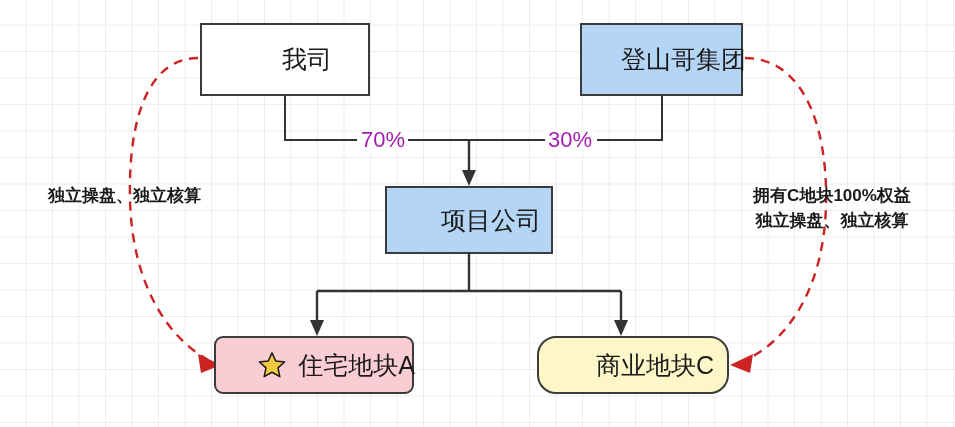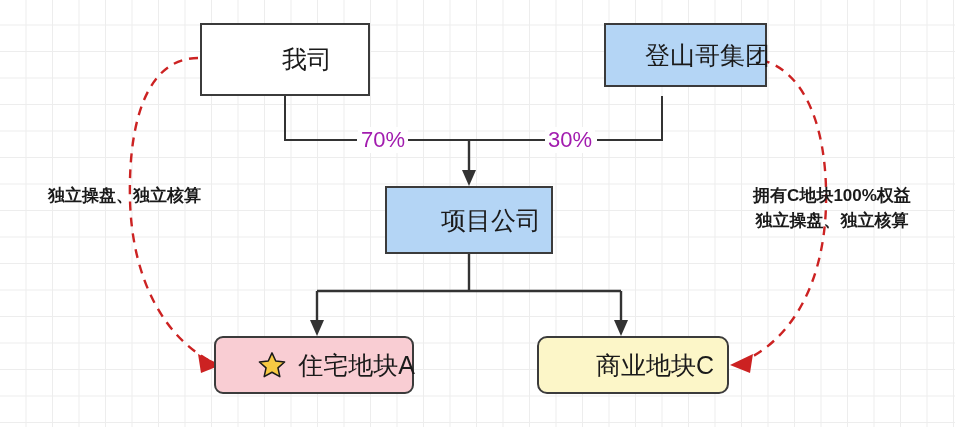--- a/index.html
+++ b/index.html
@@ -47,25 +47,24 @@
     width: 170px;
     height: 73px;
     background: #ffffff;
     border: 2px solid #3b3b3b;
     font-size: 25px;
   }
   .node-group {
     left: 580px;
     top: 23px;
     width: 163px;
-    height: 64px;
+    height: 73px;
     background: #b4d5f5;
     border: 2px solid #3b3b3b;
     font-size: 25px;
-    margin-left: 24px;
   }
   .node-project {
     left: 385px;
     top: 186px;
     width: 168px;
     height: 68px;
     background: #b4d5f5;
     border: 2px solid #3b3b3b;
     font-size: 25px;
     align-items: center;
@@ -81,21 +80,21 @@
     font-size: 25px;
     gap: 10px;
   }
   .node-comm {
     left: 537px;
     top: 336px;
     width: 192px;
     height: 58px;
     background: #fcf6c8;
     border: 2px solid #3b3b3b;
-    border-radius: 10px;
+    border-radius: 19px;
     font-size: 25px;
   }
   .star-icon {
     display: inline-flex;
     width: 30px;
     height: 30px;
     flex: 0 0 auto;
     margin-right: 1px;
     align-items: center;
     justify-content: center;

